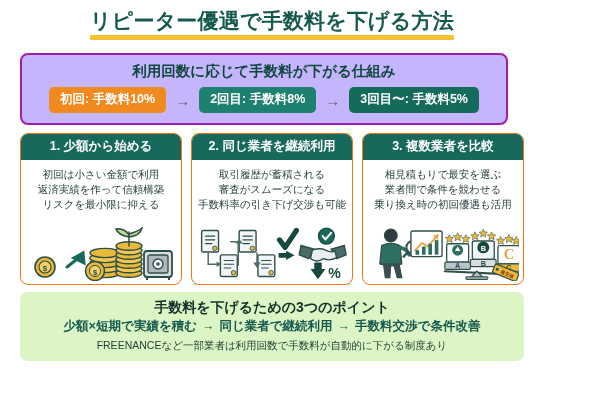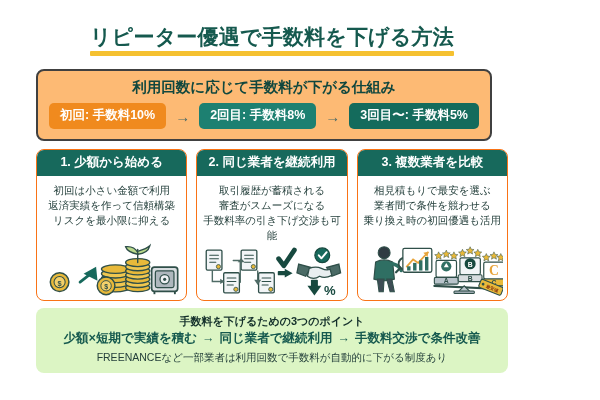--- a/index.html
+++ b/index.html
@@ -3,21 +3,21 @@
 <meta charset="utf-8">
 <style>
   * { margin:0; padding:0; box-sizing:border-box; }
   html, body { width:600px; height:400px; }
   body {
     background:#ffffff;
     font-family:"Liberation Sans","DejaVu Sans",sans-serif;
     color:#163a35;
     overflow:hidden;
   }
-  .page { position:relative; width:544px; height:400px; padding:16px; }
+  .page { position:relative; width:544px; height:400px; padding:0; }
 
   
   .title-wrap { text-align:center; padding-top:9px; }
   .title {
     display:inline-block;
     font-size:21px;
     font-weight:bold;
     color:#15594e;
     letter-spacing:0.2px;
     line-height:1.1;
@@ -29,23 +29,23 @@
     width:100%;
     height:5px;
     background:#f5c130;
     margin-top:3px;
     border-radius:1px;
   }
 
   
   .mech-box {
     margin:9px 36px 0 20px;
-    border:2px solid #404040;
+    border:2px solid #a21caf;
     border-radius:8px;
-    background:#fdba74;
+    background:#c4b5fd;
     padding:8px 10px 10px 10px;
   }
   .mech-title {
     text-align:center;
     font-size:14.5px;
     font-weight:bold;
     color:#10473e;
     line-height:1.2;
     margin-bottom:7px;
   }
@@ -125,21 +125,21 @@
 
   
   .summary {
     margin:7px 20px 0 20px;
     background:#dcf5c4;
     border-radius:8px;
     padding:7px 8px 8px 8px;
     text-align:center;
   }
   .summary-title {
-    font-size:11px;
+    font-size:14px;
     font-weight:bold;
     color:#14302b;
     line-height:1.2;
   }
   .summary-flow {
     font-size:12.5px;
     font-weight:bold;
     color:#15594e;
     line-height:1.35;
     margin-top:3px;

